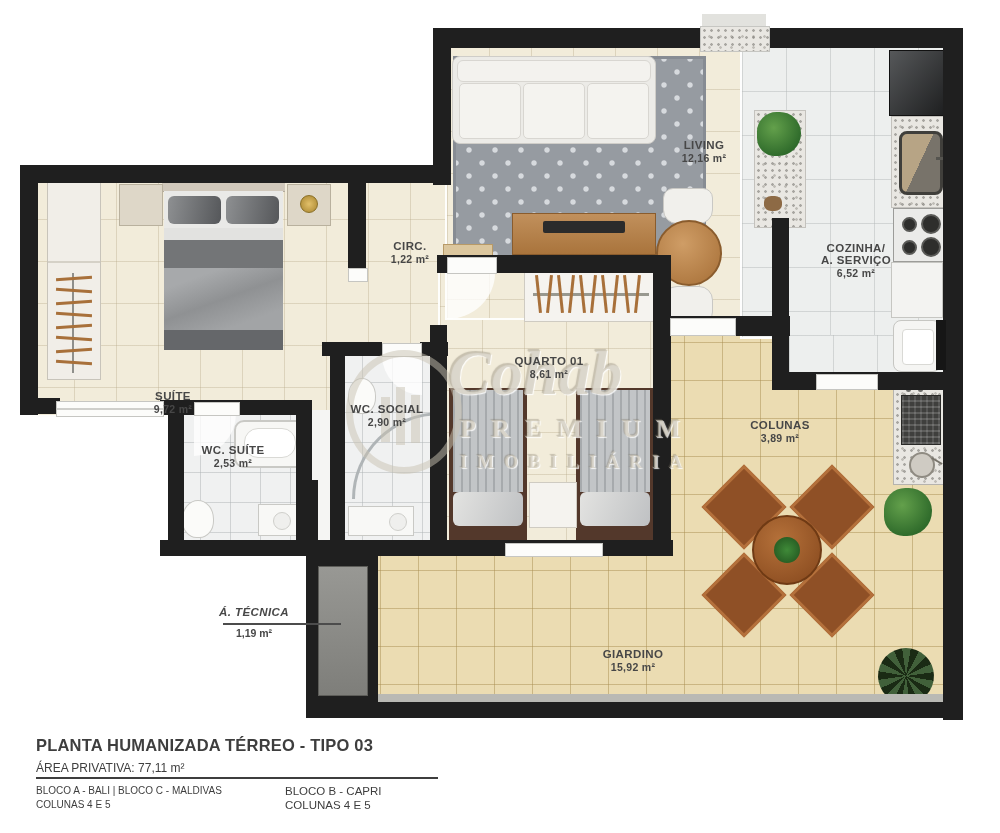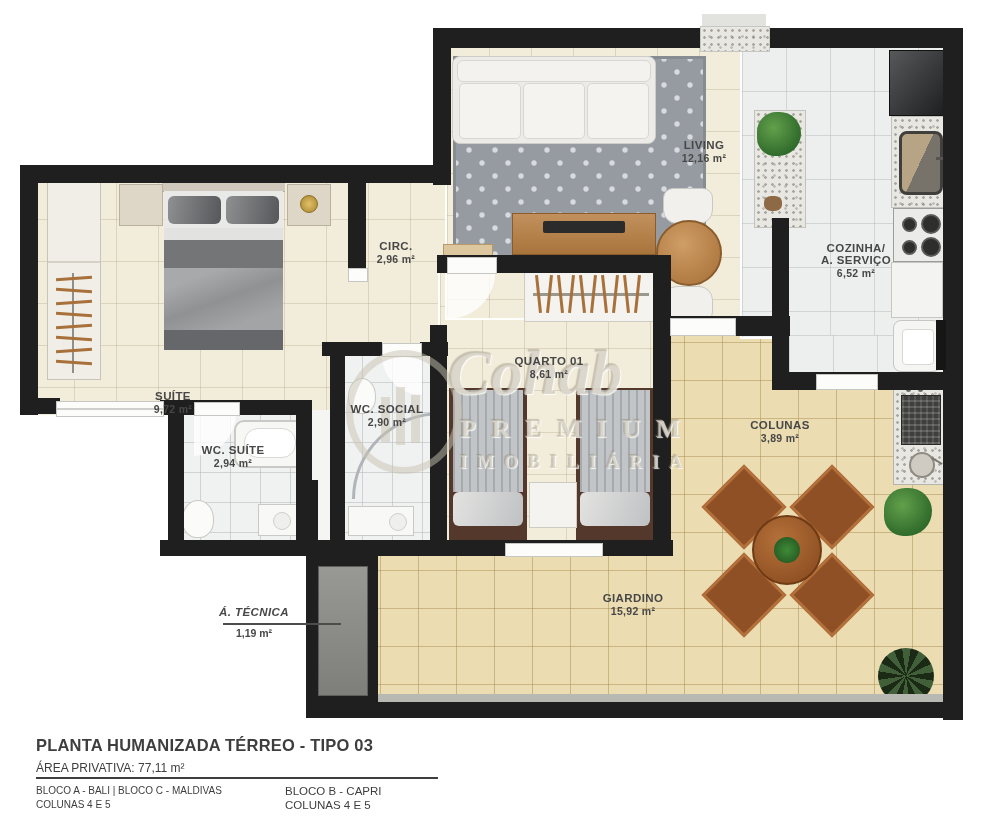--- a/index.html
+++ b/index.html
@@ -227,50 +227,50 @@
   <div class="abs" style="left:58px;top:38px;width:9px;height:48px;background:rgba(200,194,178,.5);"></div>
 </div>
 <div class="wm" style="left:448px;top:336px;font-size:64px;font-style:italic;font-weight:bold;">Cohab</div>
 <div class="wm" style="left:460px;top:414px;font-size:26px;font-weight:bold;letter-spacing:15px;">PREMIUM</div>
 <div class="wm" style="left:460px;top:452px;font-size:18px;font-weight:bold;letter-spacing:10px;">IMOBILIÁRIA</div>
 
 <div class="rlabel" style="left:649px;top:139px;">
   <span class="nm">LIVING</span>
   <span class="ar">12,16 m²</span>
 </div>
-<div class="rlabel" style="left:341px;top:240px;">
+<div class="rlabel" style="left:355px;top:240px;">
   <span class="nm">CIRC.</span>
-  <span class="ar">2,96 m²</span>
+  <span class="ar">1,22 m²</span>
 </div>
 <div class="rlabel" style="left:801px;top:242px;">
   <span class="nm">COZINHA/</span>
   <span class="nm2">A. SERVIÇO</span>
   <span class="ar">6,52 m²</span>
 </div>
 <div class="rlabel" style="left:118px;top:362px;margin-top:28px;">
   <span class="nm">SUÍTE</span>
   <span class="ar">9,72 m²</span>
 </div>
 <div class="rlabel" style="left:494px;top:355px;">
   <span class="nm">QUARTO 01</span>
   <span class="ar">8,61 m²</span>
 </div>
 <div class="rlabel" style="left:332px;top:403px;">
   <span class="nm">WC. SOCIAL</span>
   <span class="ar">2,90 m²</span>
 </div>
 <div class="rlabel" style="left:178px;top:444px;">
   <span class="nm">WC. SUÍTE</span>
-  <span class="ar">2,94 m²</span>
+  <span class="ar">2,53 m²</span>
 </div>
 <div class="rlabel" style="left:725px;top:419px;">
   <span class="nm">COLUNAS</span>
   <span class="ar">3,89 m²</span>
 </div>
-<div class="rlabel" style="left:578px;top:592px;">
+<div class="rlabel" style="left:578px;top:648px;">
   <span class="nm">GIARDINO</span>
   <span class="ar">15,92 m²</span>
 </div>
 <div class="abs" style="left:204px;top:604px;width:150px;height:40px;z-index:45;color:#474747;">
   <span class="abs" style="left:0;top:2px;width:100px;text-align:center;font-weight:bold;font-size:11.5px;letter-spacing:.4px;font-style:italic;">Á. TÉCNICA</span>
   <span class="abs" style="left:19px;top:19px;width:118px;height:2px;background:#4c4c4c;"></span>
   <span class="abs" style="left:0;top:23px;width:100px;text-align:center;font-weight:bold;font-size:10.5px;">1,19 m²</span>
 </div>
 
 <div class="foot" style="left:36px;top:736px;font-size:16.5px;font-weight:bold;letter-spacing:.2px;">PLANTA HUMANIZADA TÉRREO - TIPO 03</div>

